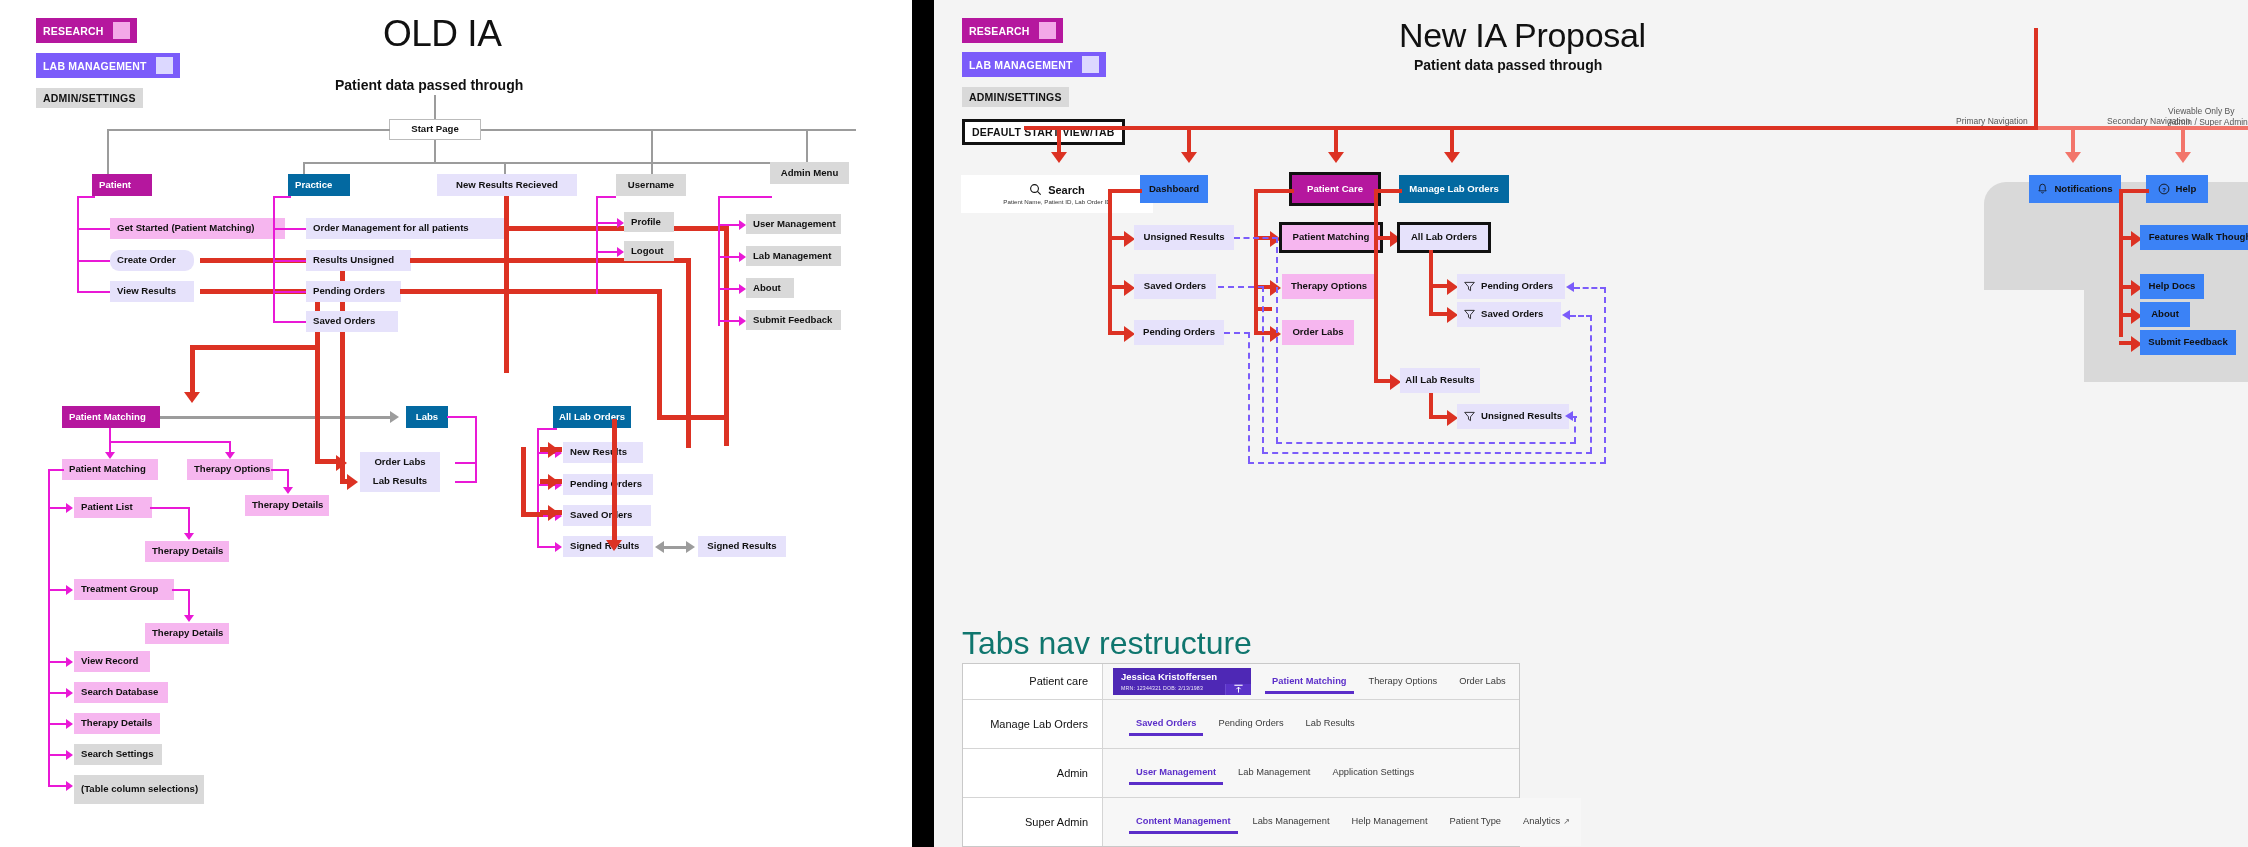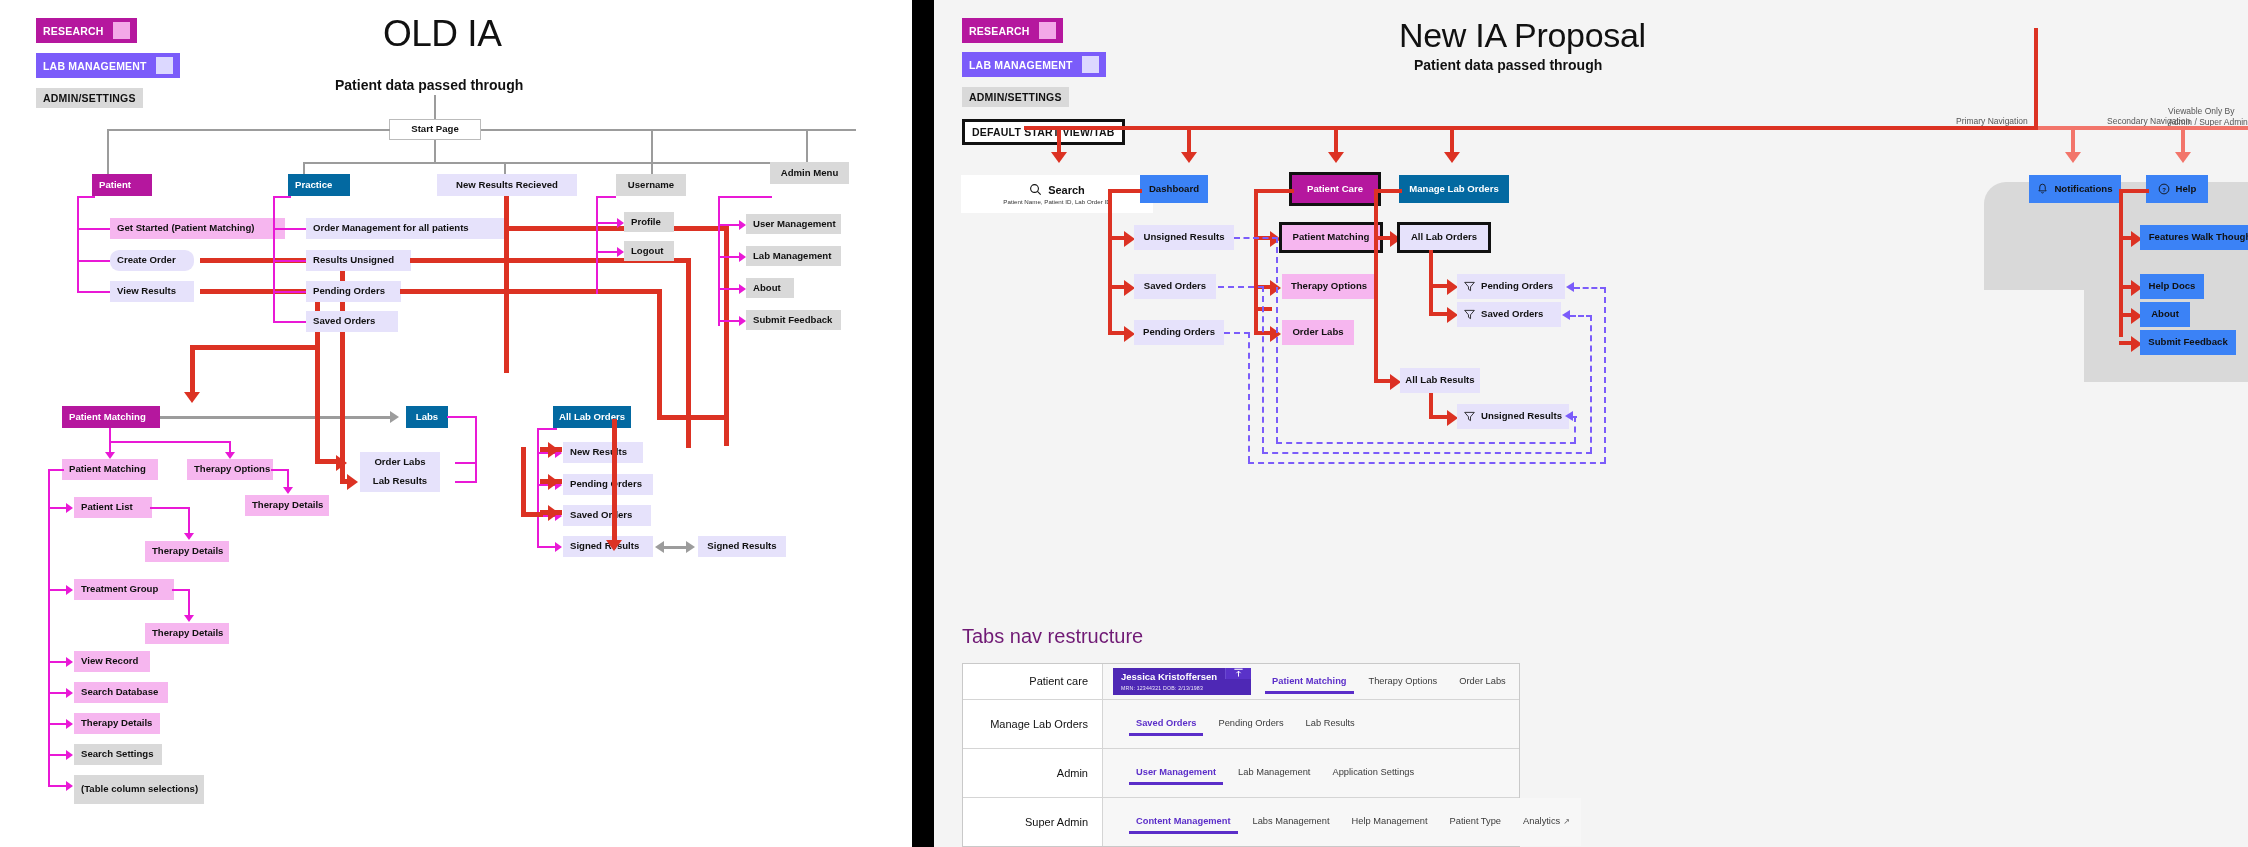--- a/index.html
+++ b/index.html
@@ -51,21 +51,21 @@
     text-align:right;
   }
   .title-new {
     position:absolute; font-size:34px; font-weight:400; color:#111;
     letter-spacing:-0.3px;
   }
   .subtitle {
     position:absolute; font-size:14px; font-weight:bold; color:#111;
   }
   .section-title {
-    position:absolute; font-size:20px; font-weight:400; color:#701a75;
+    position:absolute; font-size:32px; font-weight:400; color:#0f766e;
   }
   .caption {
     position:absolute; font-size:8.5px; color:#555; line-height:1.35;
     white-space:pre-line;
   }
 
   
   .node {
     position:absolute; display:flex; align-items:center;
     justify-content:center;
@@ -133,21 +133,21 @@
   .tt-tab {
     font-size:9.3px; color:#3b3b3b; padding:7px 11px 8px 11px;
     white-space:nowrap; position:relative;
   }
   .tt-tab.active { color:#5b2ec9; font-weight:600; }
   .tt-tab.active::after {
     content:""; position:absolute; left:4px; right:4px; bottom:0;
     height:3px; background:#5b2ec9;
   }
   .patient-chip {
-    background:#4e28b5; color:#fff; display:flex; align-items:flex-start;
+    background:#4e28b5; color:#fff; display:flex; align-items:flex-end;
     margin:4px 10px 4px 0; position:relative;
   }
   .pc-txt { padding:4px 8px 4px 8px; }
   .pc-name { font-size:9.5px; font-weight:bold; line-height:1.15; }
   .pc-meta { font-size:5.2px; opacity:.9; letter-spacing:.2px; margin-top:2px; }
   .pc-btn { width:26px; border-left:1px solid #6b4ad0;
     display:flex; align-items:center; justify-content:center;
     background:#5a32c9; }
   .ext-ic { font-size:8px; margin-left:3px; color:#666; }
 </style>

